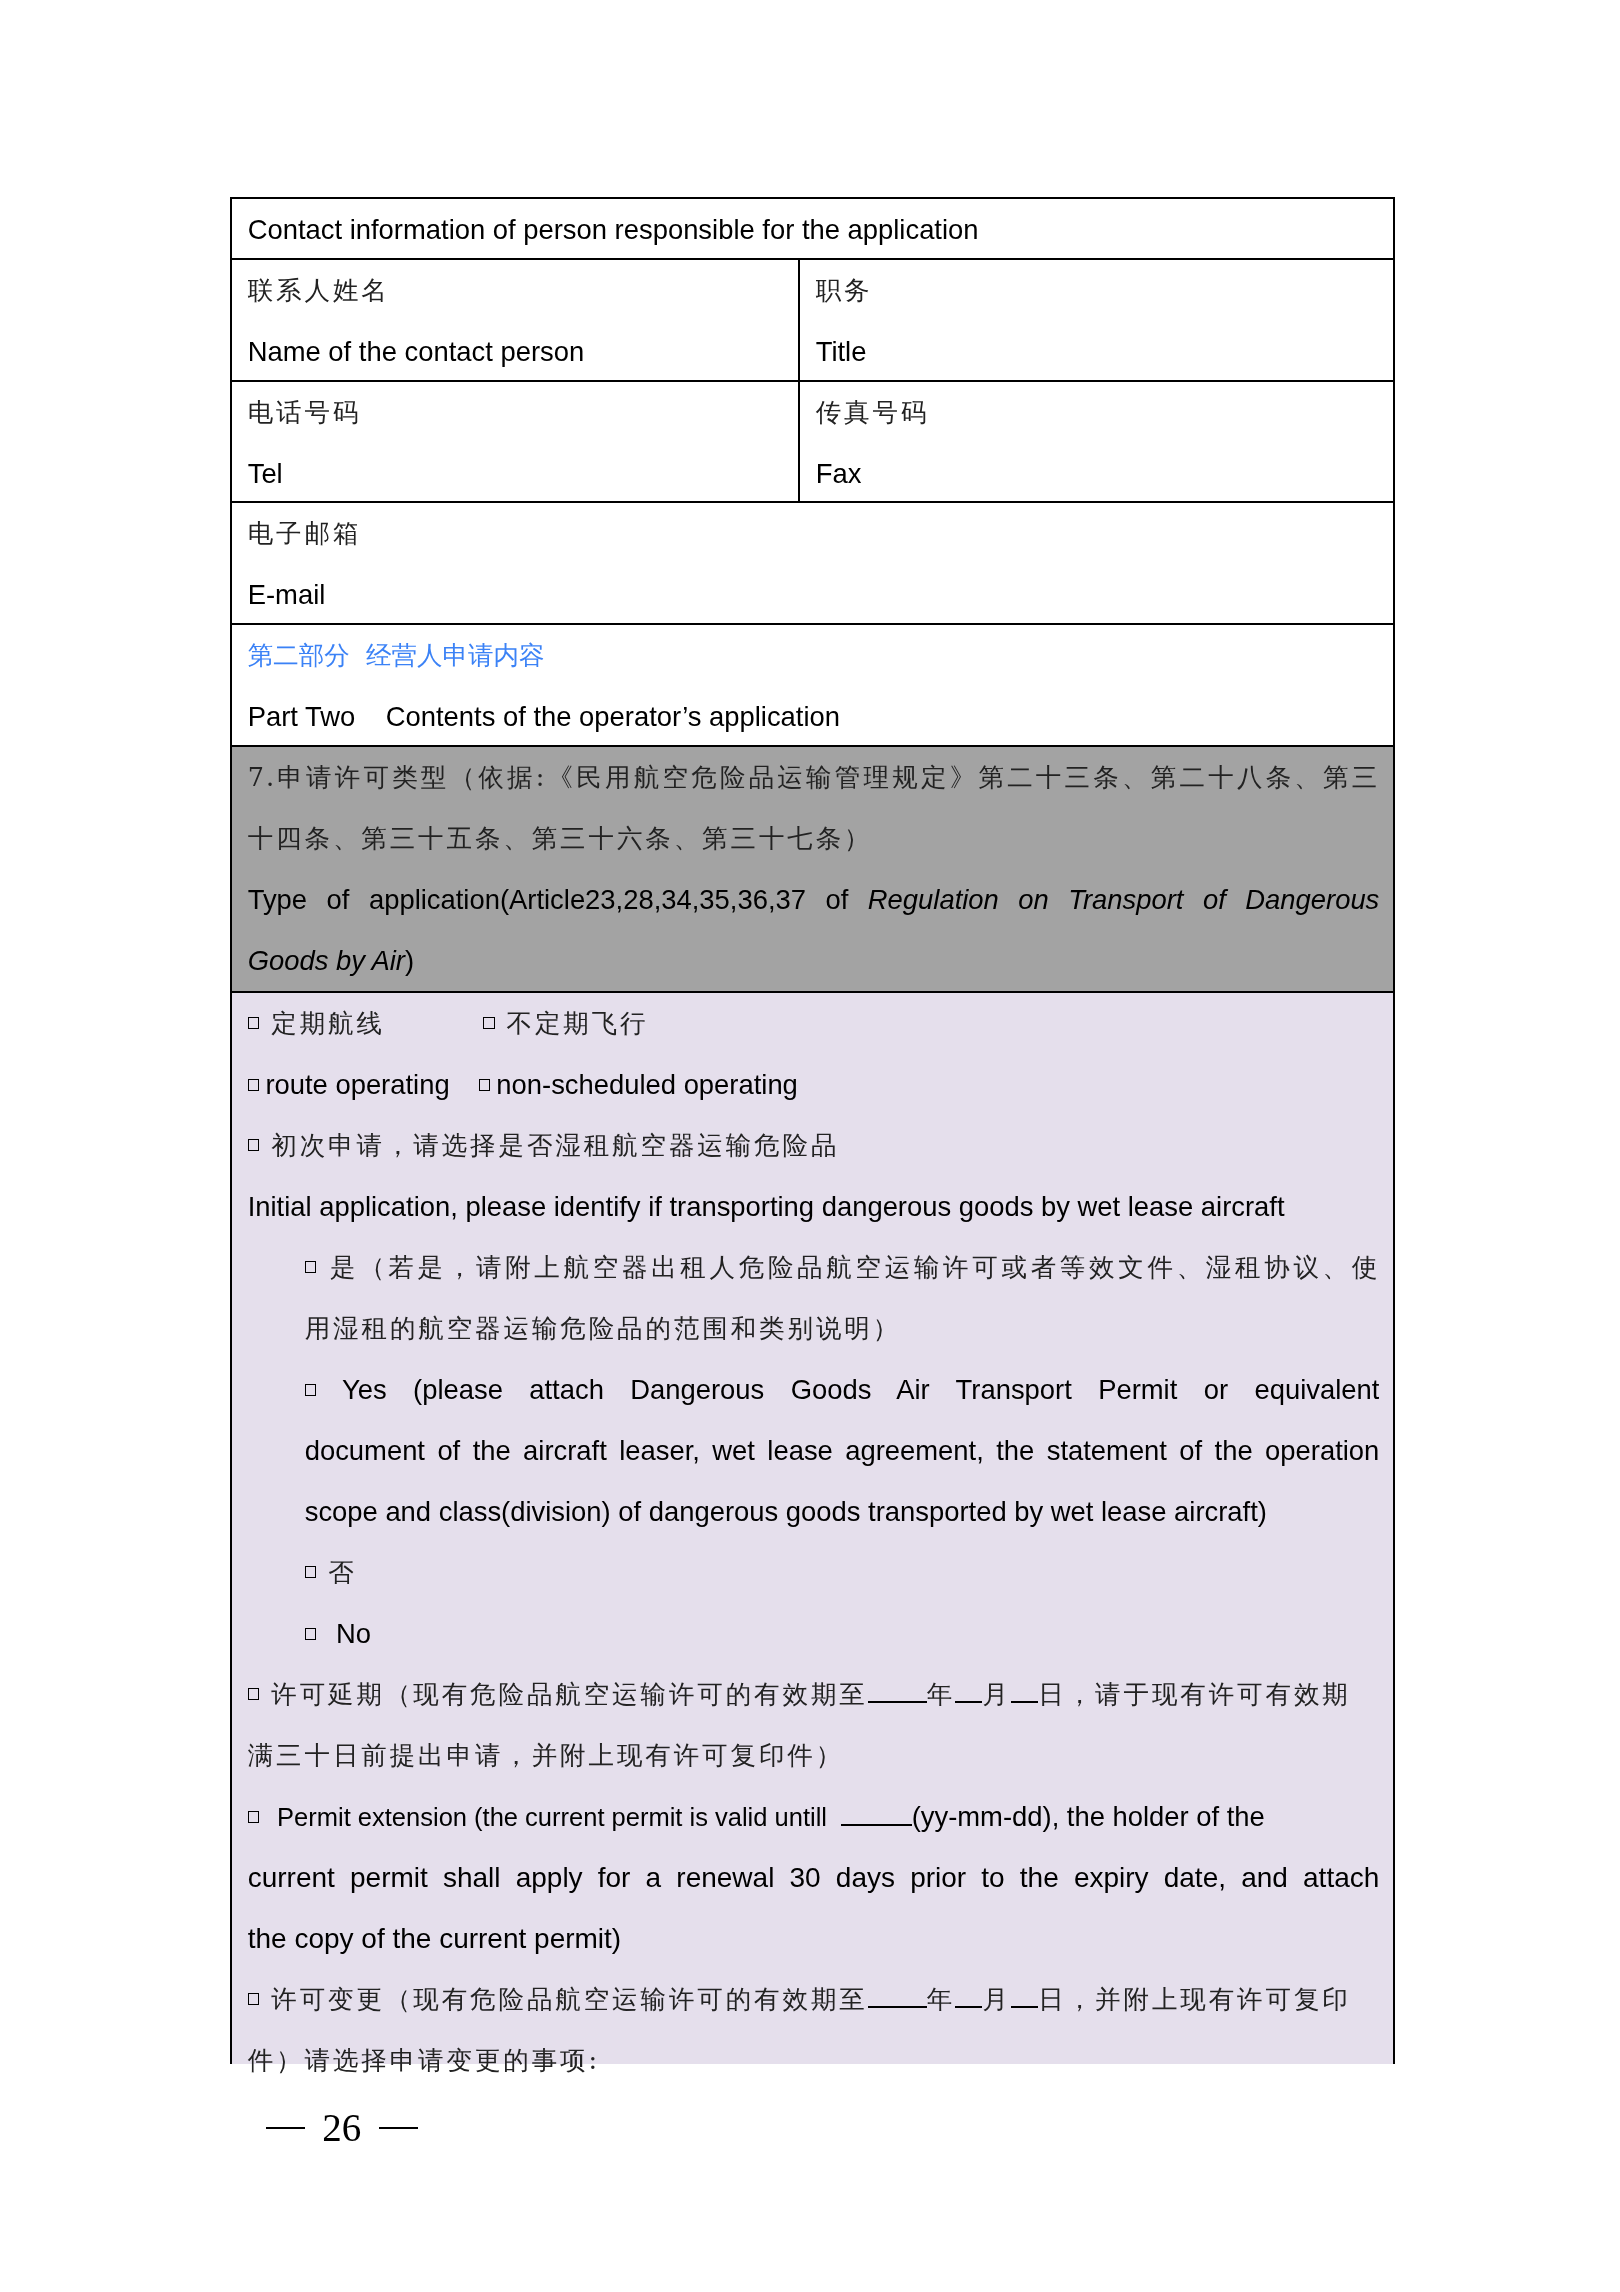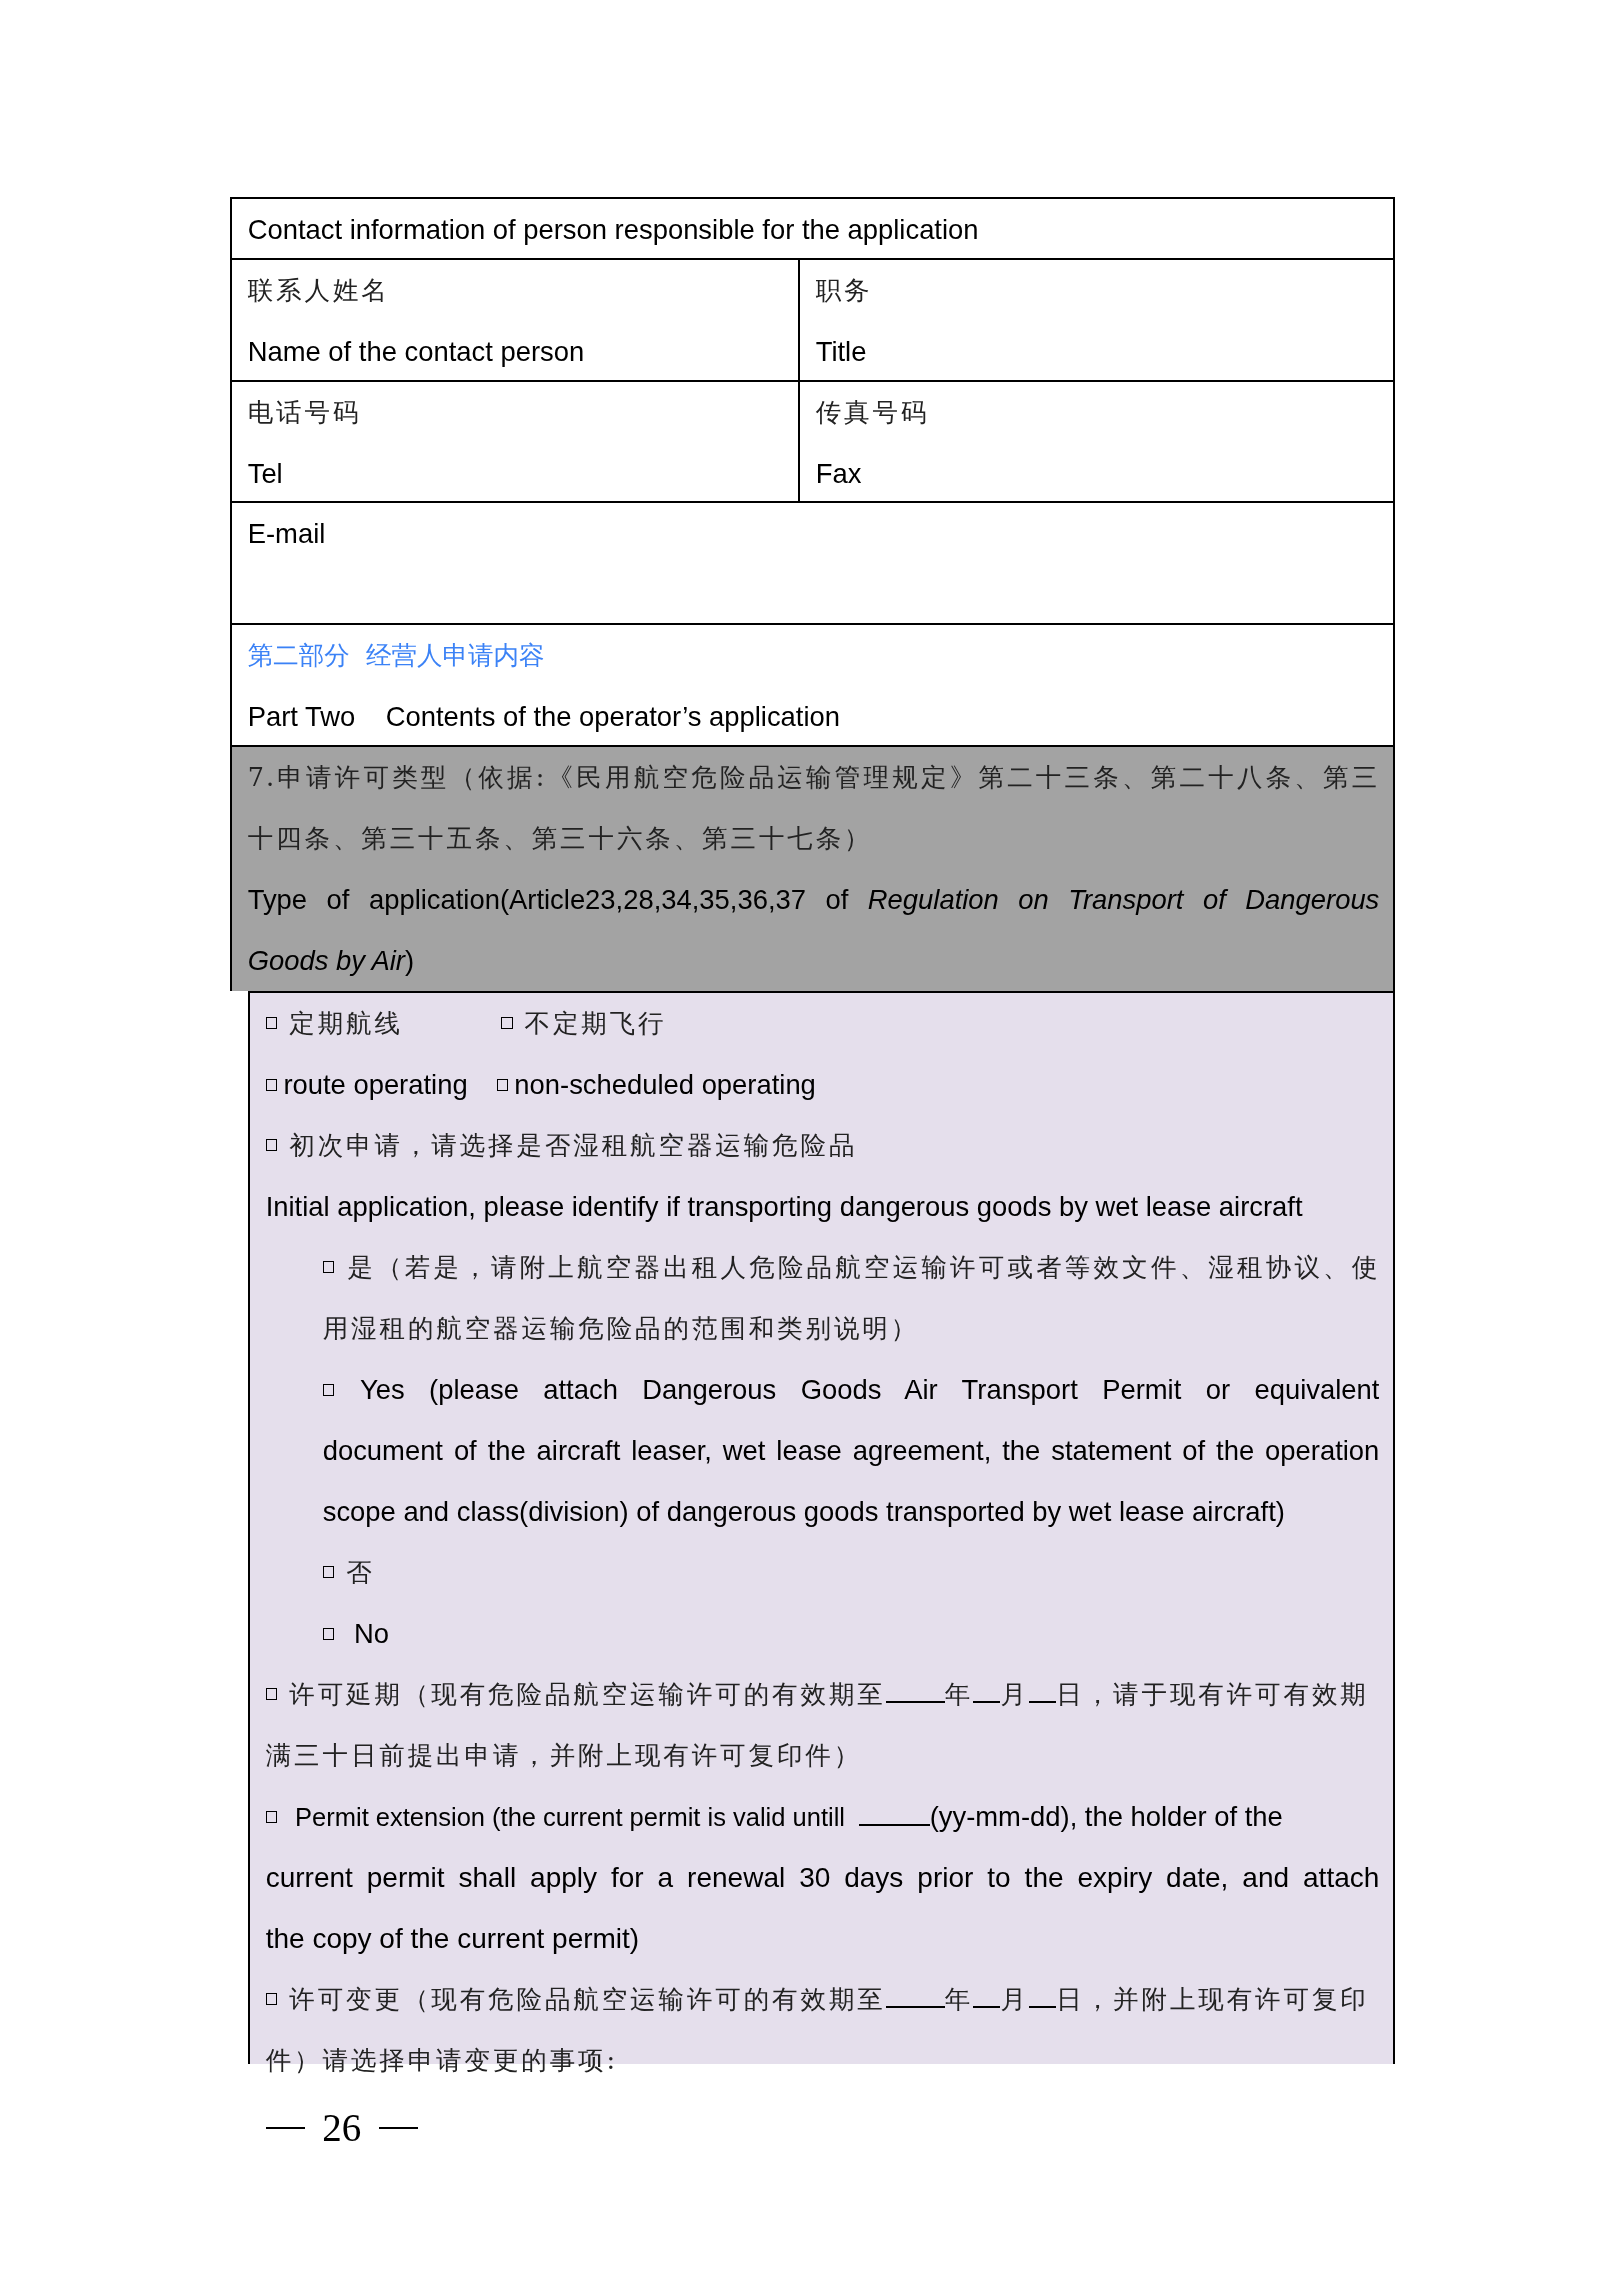--- a/index.html
+++ b/index.html
@@ -2,21 +2,21 @@
 <html><head>
 <meta charset="utf-8">
 <style>
   html, body { margin: 0; padding: 0; background: #ffffff; }
   body { width: 1620px; height: 2293px; position: relative; overflow: hidden;
          font-family: "Liberation Sans", sans-serif; color: #000; }
   .tbl { position: absolute; left: 230px; top: 197px; width: 1165px; }
   .row { position: relative; border-left: 2px solid #000; border-right: 2px solid #000;
          border-top: 2px solid #000; box-sizing: border-box; }
   .row.shaded { background: #E5DFEC; }
-  .row.last { border-bottom: none; margin-left: 18px; }
+  .row.last { border-bottom: none; }
   .cell { box-sizing: border-box; padding: 0 13.7px 0 15.7px; }
   .split { display: flex; }
   .split .cell { flex: none; }
   .split .cell.left { width: 568px; border-right: 2px solid #000; }
   .split .cell.right { flex: 1; }
   .ln { height: 61px; line-height: 61px; font-size: 27.4px; white-space: nowrap; }
   .ln.cn { font-family: "DejaVu Serif", serif; font-size: 25.5px; letter-spacing: 2.9px; color: #222; }
   .ln.cnb { font-family: "DejaVu Sans", sans-serif; font-size: 25.5px; color: #3b82f6; }
   .ln.en { font-family: "Liberation Sans", sans-serif; font-size: 27.4px; }
   .just { text-align: justify; text-align-last: justify; white-space: normal; overflow: hidden; }
@@ -60,20 +60,21 @@
       <div class="ln en">Tel</div>
     </div>
     <div class="cell right">
       <div class="ln cn">传真号码</div>
       <div class="ln en">Fax</div>
     </div>
   </div>
 
   <div class="row" style="height:122px;">
     <div class="cell">
+      <div class="ln cn">电子邮箱</div>
       <div class="ln en">E-mail</div>
     </div>
   </div>
 
   <div class="row" style="height:122px;">
     <div class="cell">
       <div class="ln cnb" style="white-space:pre;">第二部分  经营人申请内容</div>
       <div class="ln en" style="white-space:pre;">Part Two    Contents of the operator’s application</div>
     </div>
   </div>

